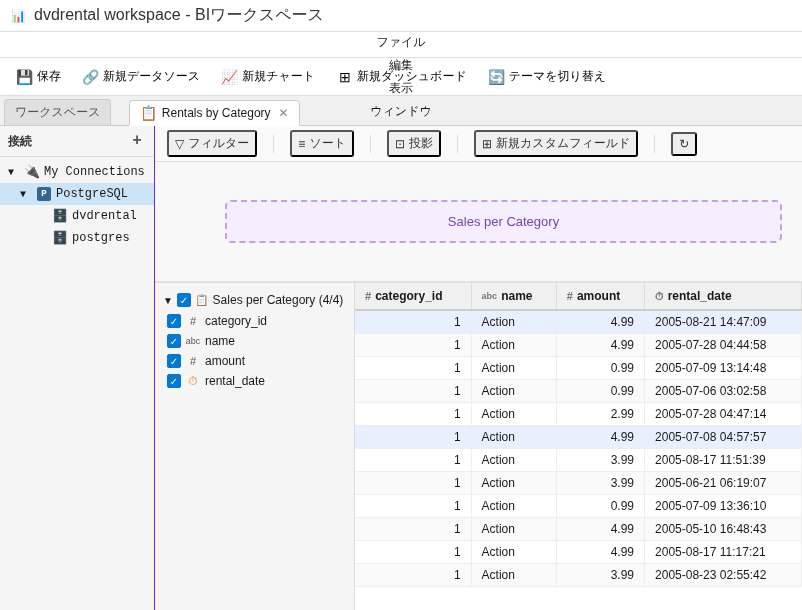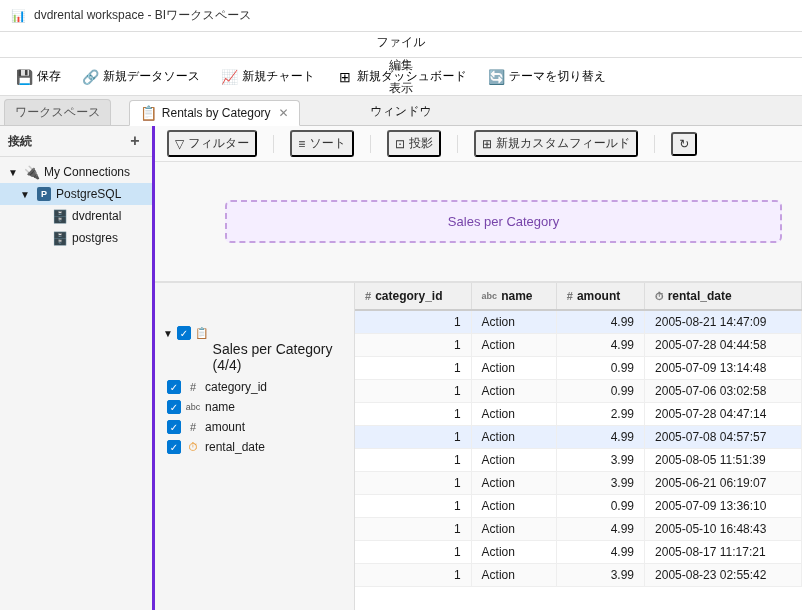--- a/index.html
+++ b/index.html
@@ -1,42 +1,42 @@
 <!DOCTYPE html>
 <html><head>
   <meta charset="utf-8">
   <style>
     * { margin: 0; padding: 0; box-sizing: border-box; }
     body { font-family: 'Segoe UI', sans-serif; font-size: 12px; background: #f0f0f0; width: 802px; height: 610px; overflow: hidden; color: #1a1a1a; }
 
     
     .title-bar { background: #ffffff; height: 32px; display: flex; align-items: center; padding: 0 10px; border-bottom: 1px solid #ddd; }
     .title-bar-icon { width: 18px; height: 18px; margin-right: 6px; display: flex; align-items: center; justify-content: center; }
-    .title-bar-text { font-size: 12px; color: #333; }
+    .title-bar-text { font-size: 16px; color: #333; }
 
     
     .menu-bar { background: #ffffff; height: 26px; display: flex; align-items: center; padding: 0 8px; border-bottom: 1px solid #ddd; gap: 2px; flex-direction: column; }
     .menu-item { padding: 2px 8px; font-size: 12px; cursor: pointer; border-radius: 3px; }
 
     
     .toolbar { background: #ffffff; height: 38px; display: flex; align-items: center; padding: 0 8px; border-bottom: 1px solid #ddd; gap: 4px; }
     .toolbar-btn { display: flex; align-items: center; gap: 4px; padding: 4px 8px; border: 1px solid transparent; border-radius: 3px; cursor: pointer; font-size: 12px; background: transparent; }
     .toolbar-icon { width: 16px; height: 16px; display: flex; align-items: center; justify-content: center; font-size: 14px; }
 
     
     .tab-bar { background: #f0f0f0; height: 30px; display: flex; align-items: flex-end; padding: 0 4px; border-bottom: 1px solid #ccc; gap: 18px; }
     .tab { display: flex; align-items: center; gap: 4px; padding: 4px 10px; border: 1px solid #ccc; border-bottom: none; border-radius: 4px 4px 0 0; font-size: 12px; cursor: pointer; background: #e8e8e8; color: #555; height: 26px; }
     .tab.active { background: #ffffff; color: #1a1a1a; border-bottom: 1px solid #fff; margin-bottom: -1px; z-index: 1; }
     .tab-workspace { background: #e0e0e0; }
 
     
     .main-layout { display: flex; height: calc(610px - 126px); }
 
     
-    .sidebar { width: 155px; background: #f5f5f5; border-right: 3px solid #6d28d9; display: flex; flex-direction: column; }
+    .sidebar { width: 155px; background: #f5f5f5; border-right: 1px solid #6d28d9; display: flex; flex-direction: column; font-family: Liberation Mono, monospace; }
     .sidebar-header { display: flex; align-items: center; justify-content: space-between; padding: 6px 8px; font-size: 12px; font-weight: 600; color: #333; border-bottom: 1px solid #ddd; }
     .sidebar-add-btn { width: 18px; height: 18px; display: flex; align-items: center; justify-content: center; cursor: pointer; color: #555; font-size: 16px; border-radius: 3px; }
     .sidebar-tree { padding: 4px 0; flex: 1; }
     .tree-item { display: flex; align-items: center; gap: 4px; padding: 3px 8px; cursor: pointer; font-size: 12px; }
     .tree-chevron { font-size: 10px; width: 12px; }
     .tree-icon { width: 16px; height: 16px; display: flex; align-items: center; justify-content: center; font-size: 13px; }
     .tree-label { font-size: 12px; }
     .tree-indent1 { padding-left: 20px; }
     .tree-indent2 { padding-left: 36px; }
     .postgres-icon { width: 14px; height: 14px; background: #336791; border-radius: 2px; display: flex; align-items: center; justify-content: center; color: white; font-size: 9px; font-weight: bold; }
@@ -199,21 +199,21 @@
 
     <div class="fields-panel">
 
       <div class="fields-list">
         <div class="field-group-header">
           <span style="font-size:10px;">▼</span>
           <span style="width:14px;height:14px;background:#0078d4;border:1px solid #0078d4;border-radius:2px;display:inline-flex;align-items:center;justify-content:center;flex-shrink:0;">
               <span style="color:white;font-size:10px;">✓</span>
             </span>
           <span style="font-size:11px;">📋</span>
-          <span style="font-size:14px;margin-top:48px;">Sales per Category (4/4)</span>
+          <span style="font-size:12px;">Sales per Category (4/4)</span>
         </div>
         <div class="field-item">
           <span class="checkbox"></span>
           <span class="type-icon">#</span>
           <span>category_id</span>
         </div>
         <div class="field-item">
           <span class="checkbox"></span>
           <span class="type-icon type-icon-abc">abc</span>
           <span>name</span>
@@ -294,21 +294,21 @@
               <tr class="highlighted">
     <td class="td-num">1</td>
     <td>Action</td>
     <td class="td-num">4.99</td>
     <td>2005-07-08 04:57:57</td>
   </tr>
               <tr>
     <td class="td-num">1</td>
     <td>Action</td>
     <td class="td-num">3.99</td>
-    <td>2005-08-05 11:51:39</td>
+    <td>2005-08-17 11:51:39</td>
   </tr>
               <tr>
     <td class="td-num">1</td>
     <td>Action</td>
     <td class="td-num">3.99</td>
     <td>2005-06-21 06:19:07</td>
   </tr>
               <tr>
     <td class="td-num">1</td>
     <td>Action</td>

